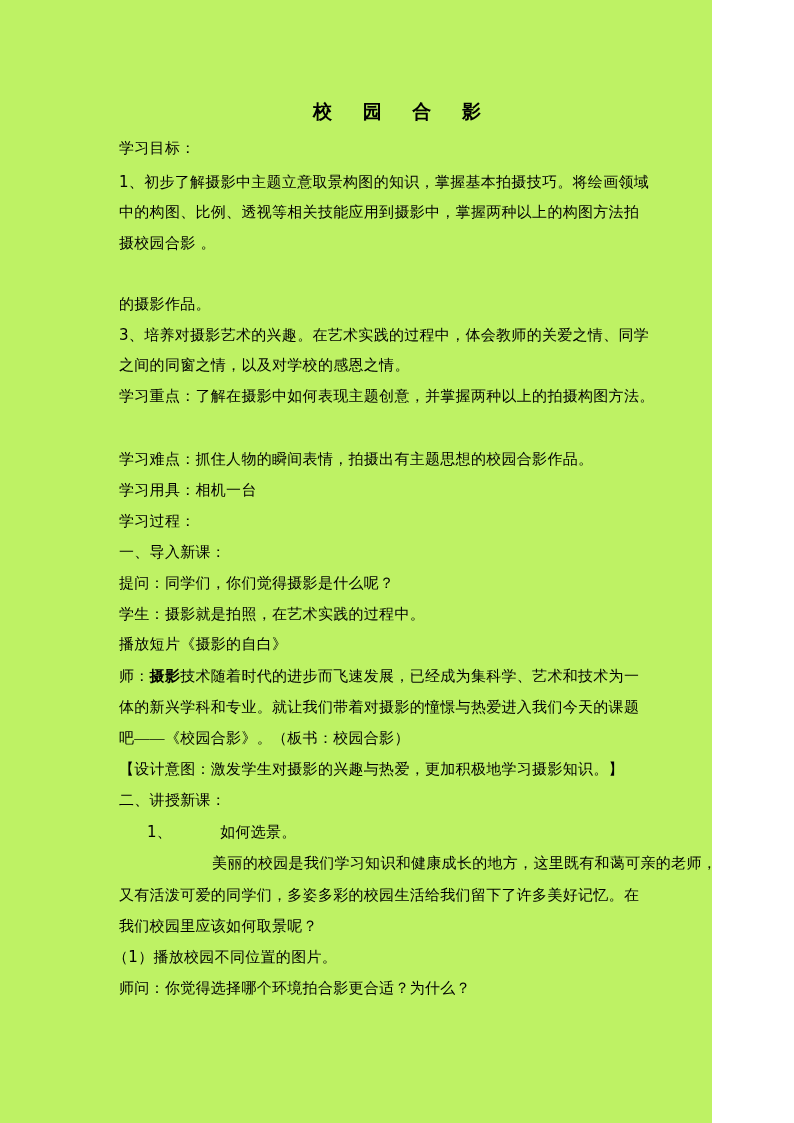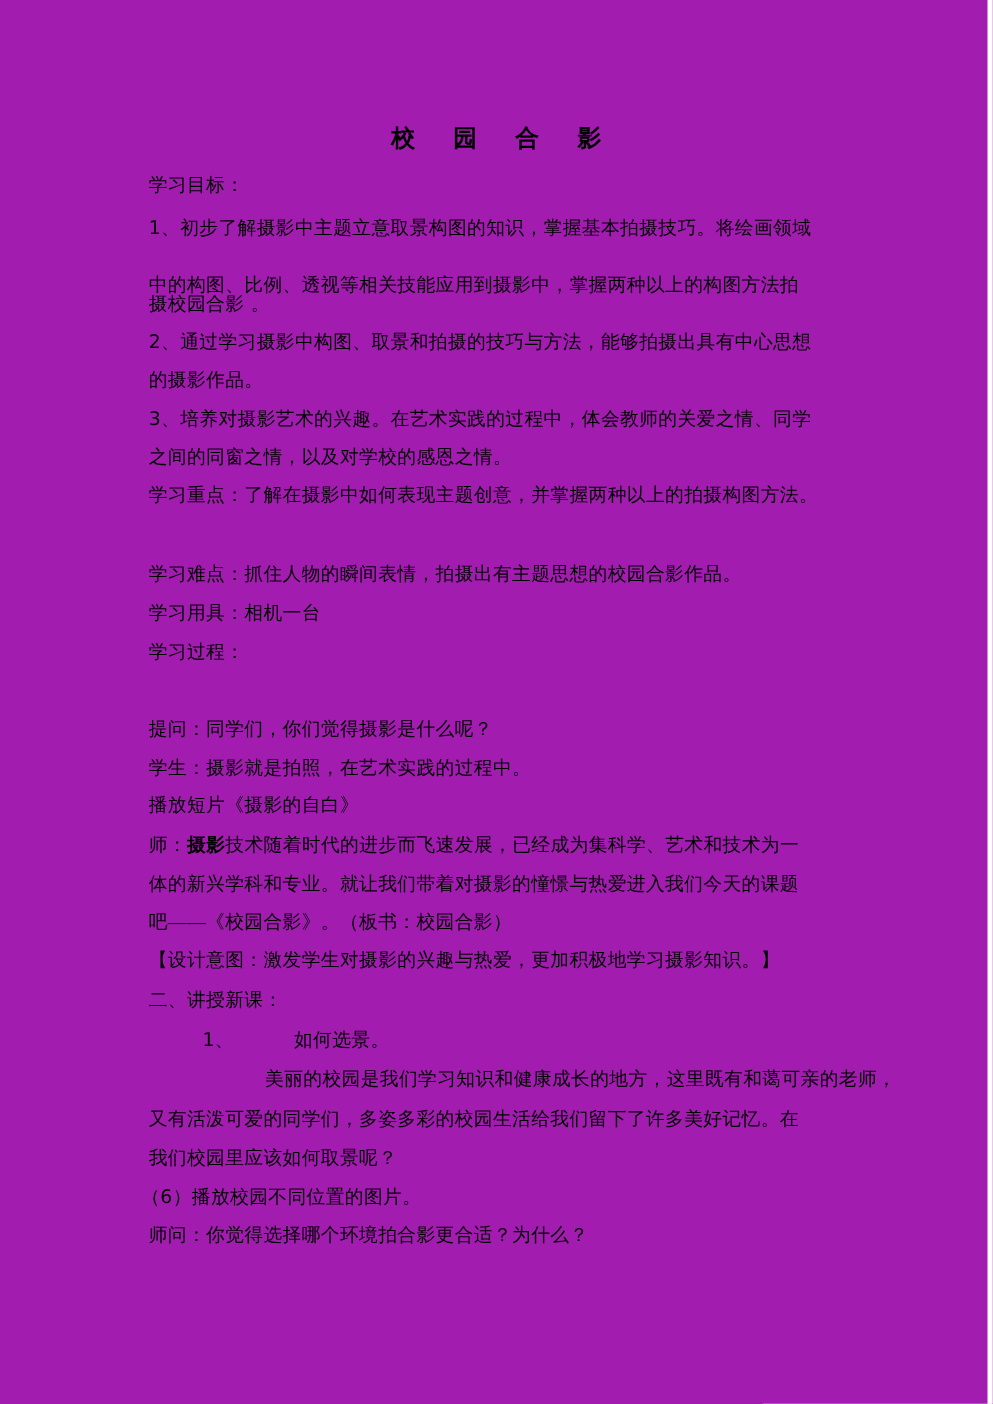--- a/index.html
+++ b/index.html
@@ -1,61 +1,61 @@
 <!DOCTYPE html>
 <html><head>
 <meta charset="utf-8">
 <style>
   html, body { margin: 0; padding: 0; background: #ffffff; }
   body { width: 794px; height: 1123px; position: relative; overflow: hidden;
          font-family: "DejaVu Sans", "Liberation Sans", sans-serif; color: #000; }
-  .page { position: absolute; left: 0; top: 0; width: 790px; height: 1123px; background: #a21caf; }
+  .page { position: absolute; left: 0; top: 0; width: 712px; height: 1123px; background: #bef264; }
   .title { position: absolute; top: 98px; left: 0; width: 794px; text-align: center;
            font-family: "DejaVu Serif", "Liberation Serif", serif; font-weight: bold;
            font-size: 19px; letter-spacing: 12px; line-height: 26px; text-indent: 12px; }
   .line { position: absolute; left: 119px; width: 565px; font-size: 15px; line-height: 20px;
           white-space: nowrap; letter-spacing: 0.3px; }
   .serif { font-family: Liberation Serif, serif; }
   .bold { font-weight: bold; margin-top: 48px; }
-  .indent1 { left: 162px; }
+  .indent1 { left: 147px; }
   .indent2 { left: 152px; text-align: right; }
   .gap { display: inline-block; width: 48px; }
 </style>
 </head>
 <body>
 
 <div class="page">
 
   <div class="title">校 园 合 影</div>
 
   <div class="line" style="top:138px">学习目标：</div>
   <div class="line" style="top:172px">1、初步了解摄影中主题立意取景构图的知识，掌握基本拍摄技巧。将绘画领域</div>
-  <div class="line" style="top:218px">中的构图、比例、透视等相关技能应用到摄影中，掌握两种以上的构图方法拍</div>
+  <div class="line" style="top:202px">中的构图、比例、透视等相关技能应用到摄影中，掌握两种以上的构图方法拍</div>
   <div class="line" style="top:233px">摄校园合影 。</div>
-  <div class="line" style="top:263px">2、通过学习摄影中构图、取景和拍摄的技巧与方法，能够拍摄出具有中心思想</div>
   <div class="line" style="top:294px">的摄影作品。</div>
   <div class="line" style="top:325px">3、培养对摄影艺术的兴趣。在艺术实践的过程中，体会教师的关爱之情、同学</div>
   <div class="line" style="top:355px">之间的同窗之情，以及对学校的感恩之情。</div>
   <div class="line" style="top:386px">学习重点：了解在摄影中如何表现主题创意，并掌握两种以上的拍摄构图方法。</div>
 
   <div class="line" style="top:449px">学习难点：抓住人物的瞬间表情，拍摄出有主题思想的校园合影作品。</div>
   <div class="line" style="top:480px">学习用具：相机一台</div>
   <div class="line" style="top:511px">学习过程：</div>
+  <div class="line" style="top:542px">一、导入新课：</div>
   <div class="line" style="top:573px">提问：同学们，你们觉得摄影是什么呢？</div>
   <div class="line" style="top:604px">学生：摄影就是拍照，在艺术实践的过程中。</div>
   <div class="line" style="top:634px">播放短片《摄影的自白》</div>
   <div class="line" style="top:666px">
     <span>师：</span><span class="bold">摄影</span><span>技术随着时代的进步而飞速发展，已经成为集科学、艺术和技术为一</span>
   </div>
   <div class="line" style="top:697px">体的新兴学科和专业。就让我们带着对摄影的憧憬与热爱进入我们今天的课题</div>
   <div class="line serif" style="top:728px">吧——《校园合影》。（板书：校园合影）</div>
   <div class="line serif" style="top:759px">【设计意图：激发学生对摄影的兴趣与热爱，更加积极地学习摄影知识。】</div>
   <div class="line" style="top:790px">二、讲授新课：</div>
   <div class="line indent1" style="top:822px">
     <span>1、</span><span class="gap"></span><span>如何选景。</span>
   </div>
   <div class="line indent2" style="top:853px">美丽的校园是我们学习知识和健康成长的地方，这里既有和蔼可亲的老师，</div>
   <div class="line" style="top:885px">又有活泼可爱的同学们，多姿多彩的校园生活给我们留下了许多美好记忆。在</div>
   <div class="line" style="top:916px">我们校园里应该如何取景呢？</div>
-  <div class="line" style="top:947px; left:113px">（6）播放校园不同位置的图片。</div>
+  <div class="line" style="top:947px; left:113px">（1）播放校园不同位置的图片。</div>
   <div class="line" style="top:978px">师问：你觉得选择哪个环境拍合影更合适？为什么？</div>
 
 </div>
 
 </body></html>

